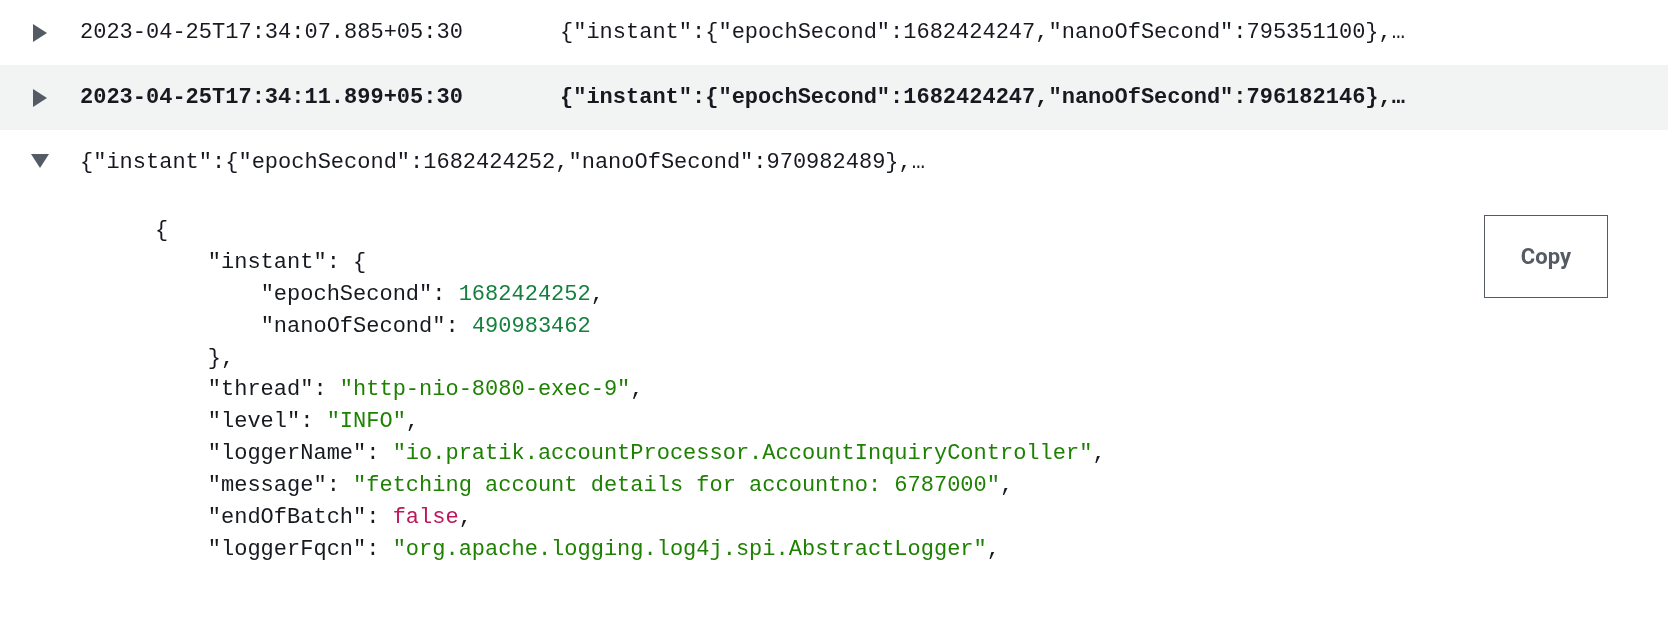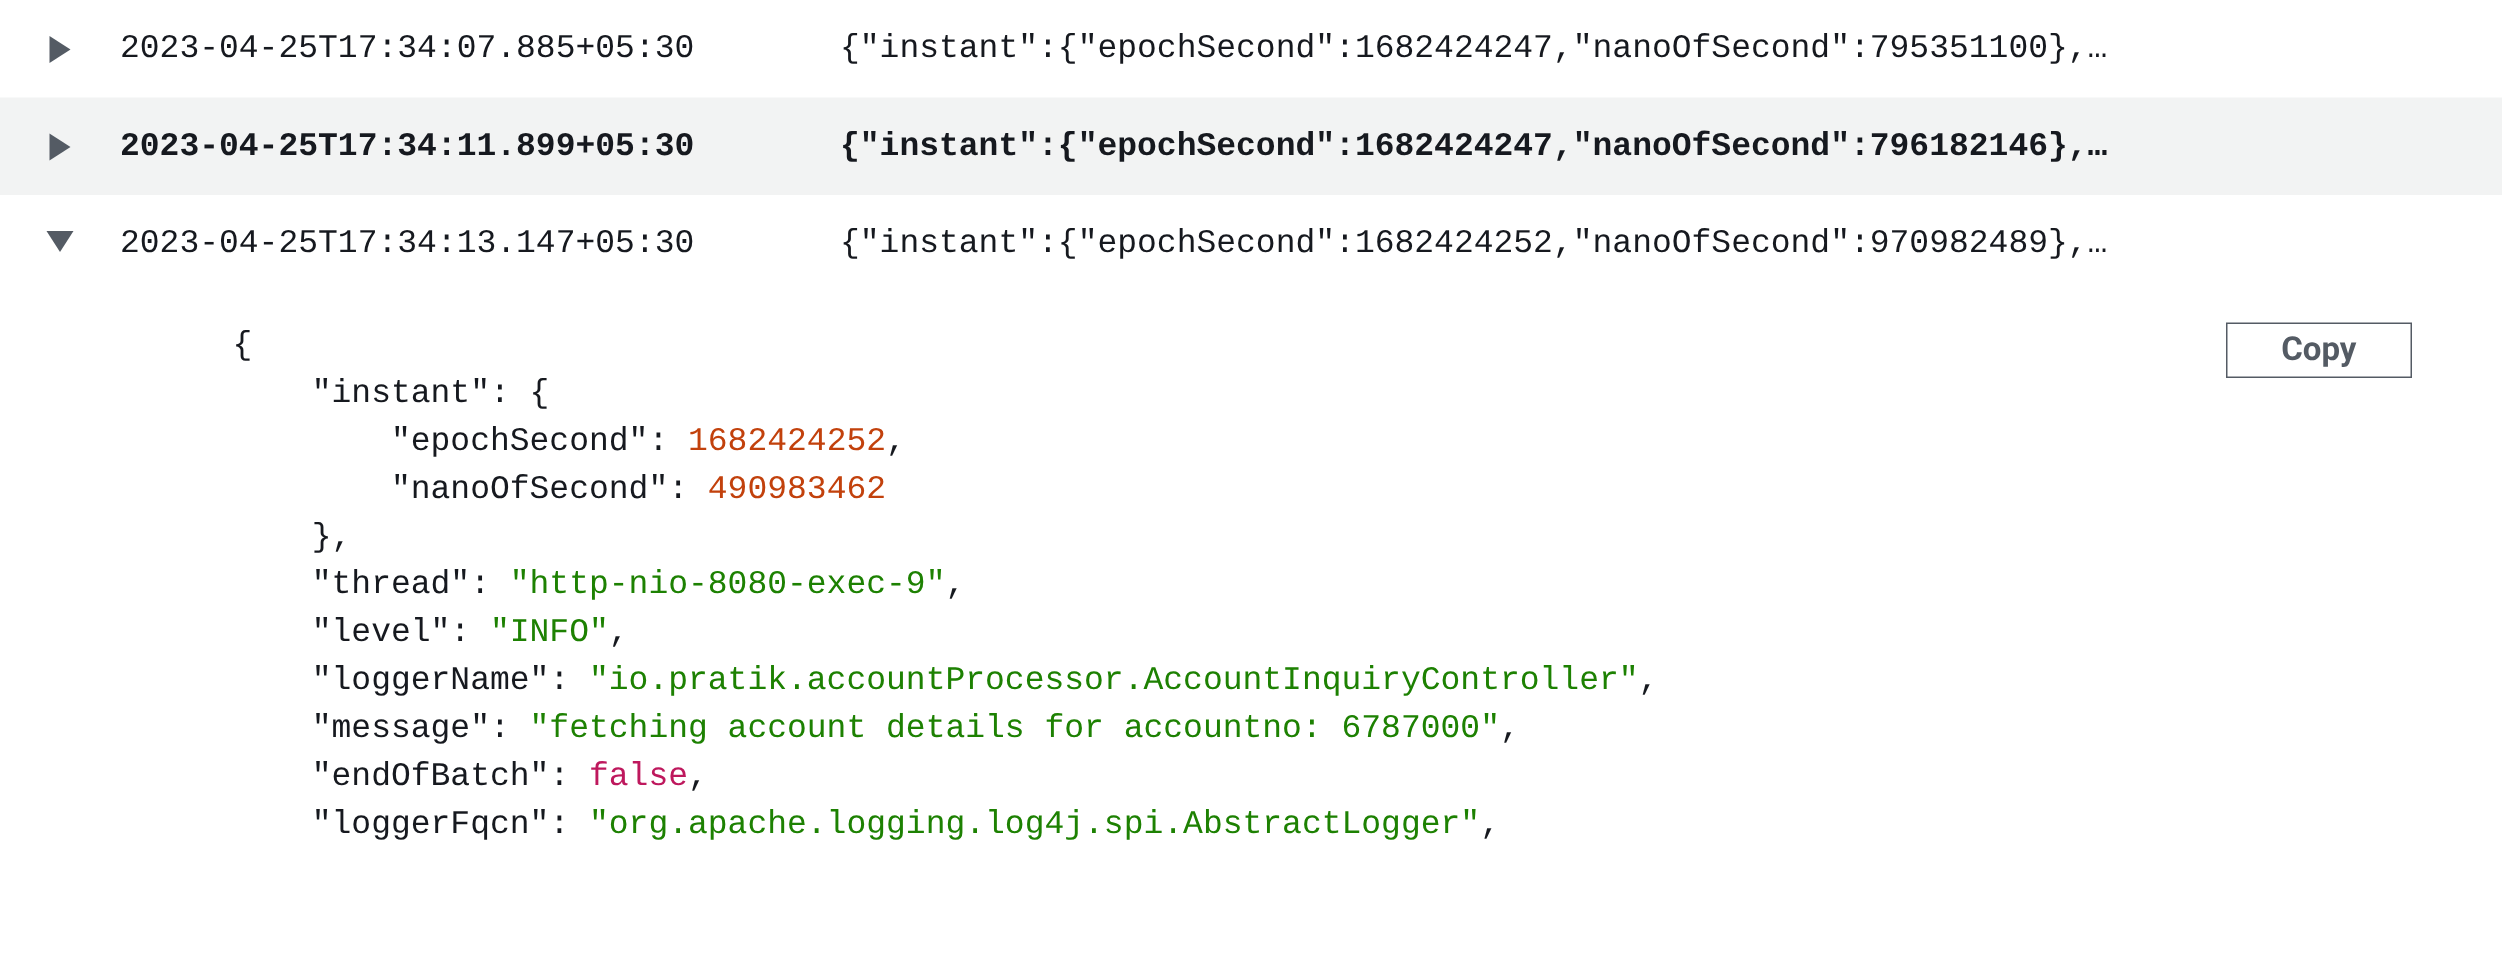--- a/index.html
+++ b/index.html
@@ -65,33 +65,33 @@
     }
     .copy-button {
       position: absolute;
       right: 60px;
       top: 20px;
       background: #ffffff;
       border: 1px solid #545b64;
       color: #545b64;
       font-weight: 700;
       font-size: 22px;
-      padding: 5px 36px;
+      padding: 28px 36px;
       cursor: pointer;
       font-family: -apple-system, BlinkMacSystemFont, "Segoe UI", Roboto, sans-serif;
     }
     .json-pre {
       font-family: "SFMono-Regular", Consolas, "Liberation Mono", Menlo, Courier, monospace;
       white-space: pre;
       line-height: 1.45;
       font-size: 22px;
     }
     .tok-key { color: #16191f; }
     .tok-str { color: #1d8102; }
-    .tok-num { color: #c2410c; }
+    .tok-num { color: #15803d; }
     .tok-bool { color: #be185d; }
     .tok-punct { color: #16191f; }
   </style>
 </head>
 <body>
 
 <div class="log-row">
   <div class="expand-cell">
     <div class="caret caret-right"></div>
   </div>
@@ -104,21 +104,20 @@
     <div class="caret caret-right"></div>
   </div>
   <div class="timestamp-cell">2023-04-25T17:34:11.899+05:30</div>
   <div class="message-cell">{"instant":{"epochSecond":1682424247,"nanoOfSecond":796182146},…</div>
 </div>
 
 <div class="log-row">
   <div class="expand-cell">
     <div class="caret caret-down"></div>
   </div>
-  <div class="timestamp-cell">2023-04-25T17:34:13.147+05:30</div>
   <div class="message-cell">{"instant":{"epochSecond":1682424252,"nanoOfSecond":970982489},…</div>
 </div>
 
 <div class="expanded-content">
   <button class="copy-button">Copy</button>
   <div class="json-pre"><span class="tok-punct">{</span>
     <span class="tok-key">"instant"</span><span class="tok-punct">: {</span>
         <span class="tok-key">"epochSecond"</span><span class="tok-punct">: </span><span class="tok-num">1682424252</span><span class="tok-punct">,</span>
         <span class="tok-key">"nanoOfSecond"</span><span class="tok-punct">: </span><span class="tok-num">490983462</span>
     <span class="tok-punct">},</span>

